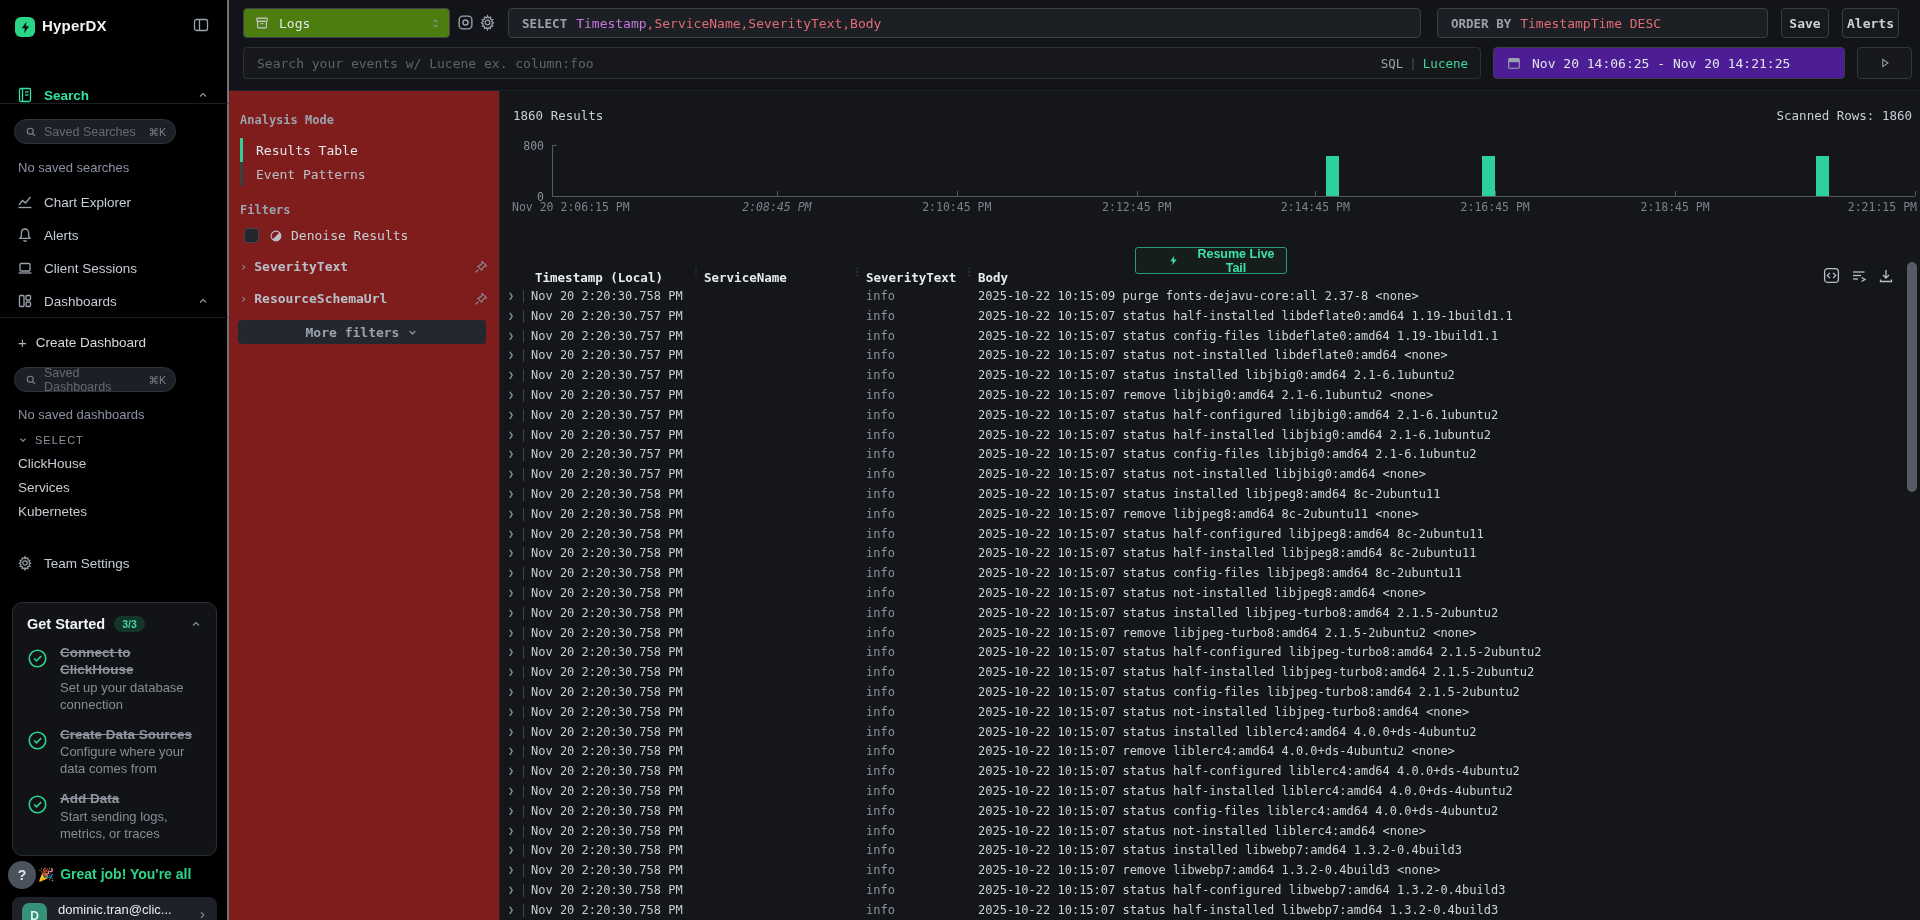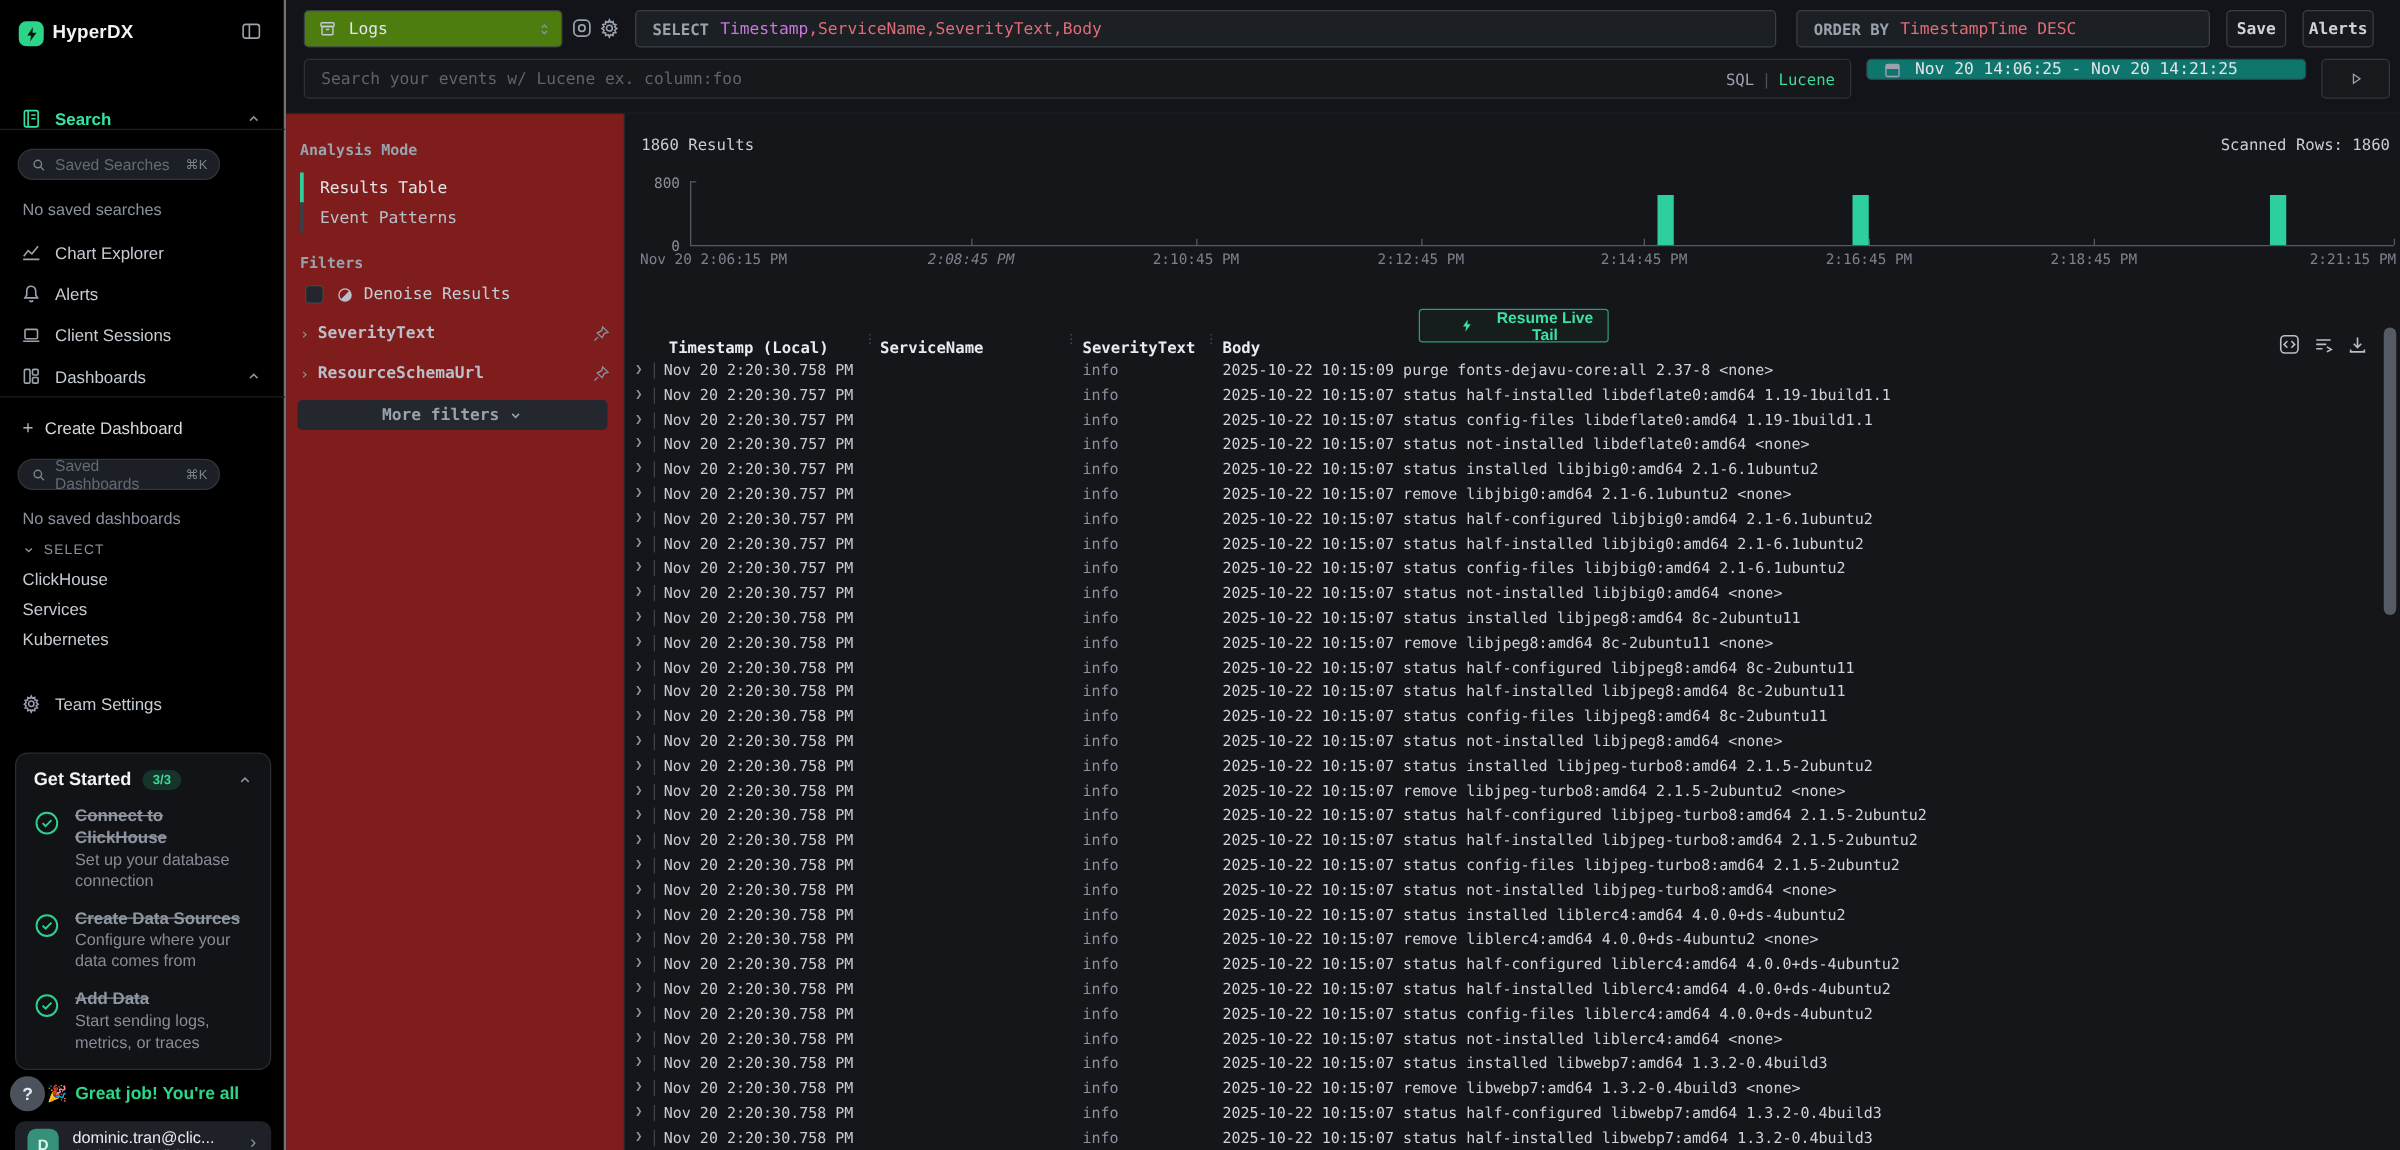--- a/index.html
+++ b/index.html
@@ -76,21 +76,21 @@
   .sql-kw { margin-left:13px; font-size:12.5px; font-weight:bold; color:#9aa2ad; }
   .sql-body { margin-left:9px; font-size:13px; white-space:nowrap; overflow:hidden; }
   .orderby { left:1208px; top:8px; width:331px; height:30px; background:#1c1f24; border:1px solid #3a3f46; cursor:text; }
   .btn { position:absolute; top:8px; height:30px; border:1px solid #3a3f46; border-radius:4px; background:#17191d;
          color:#ced3da; font-family:"DejaVu Sans Mono",monospace; font-size:13px; font-weight:bold;
          display:flex; align-items:center; justify-content:center; cursor:pointer; }
   .search-input { left:14px; top:47px; width:1238px; height:32px; background:#16181c; border:1px solid #2c3036; cursor:text; }
   .search-ph { margin-left:13px; font-size:13px; color:#5d646f; flex:1; }
   .lang-toggle { margin-right:12px; font-size:12.5px; cursor:pointer; white-space:nowrap; }
   .lang-sql { color:#9aa2ad; } .lang-div { color:#4a505a; padding:0 6px; } .lang-lucene { color:#3fd99b; }
-  .daterange { left:1264px; top:47px; width:352px; height:17px; background:#0f766e; border:1px solid #3a3f46; cursor:pointer; }
+  .daterange { left:1264px; top:47px; width:352px; height:32px; background:#4c1d95; border:1px solid #3a3f46; cursor:pointer; }
   .daterange .cicon { margin-left:13px; color:#9aa2ad; }
   .daterange .dtext { margin-left:11px; font-size:13px; color:#e2e5ea; }
   .run-btn { left:1628px; top:47px; width:55px; height:32px; background:#17191d; border:1px solid #33373e;
              justify-content:center; cursor:pointer; color:#9aa2ad; }
 
   
   .filters { position:absolute; left:229px; top:91px; width:271px; height:829px;
              background:#7f1d1d; border-right:1px solid #23262b;
              font-family:"DejaVu Sans Mono",monospace; }
   .fheading { position:absolute; left:11px; font-size:12px; font-weight:bold; color:#9aa2ad; }

